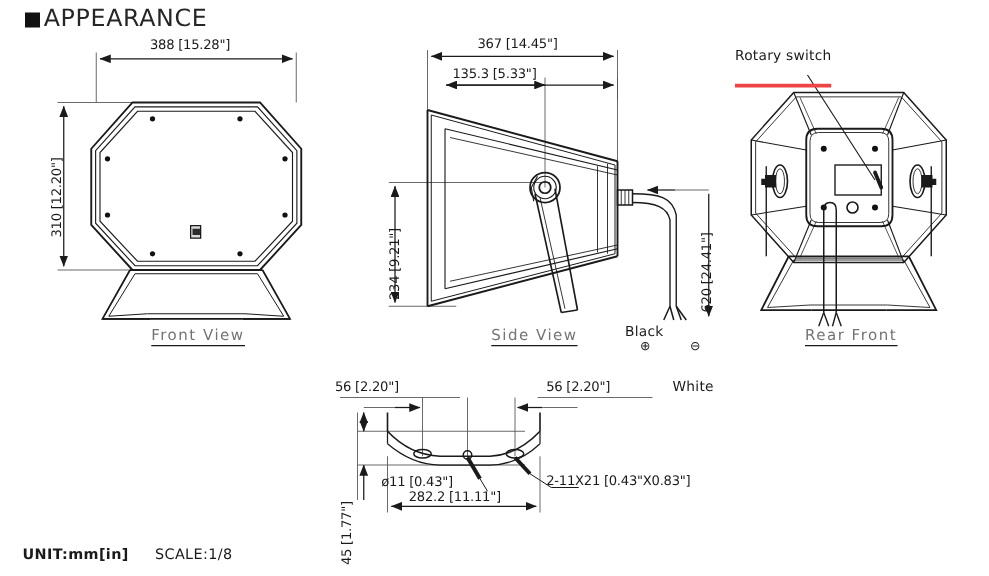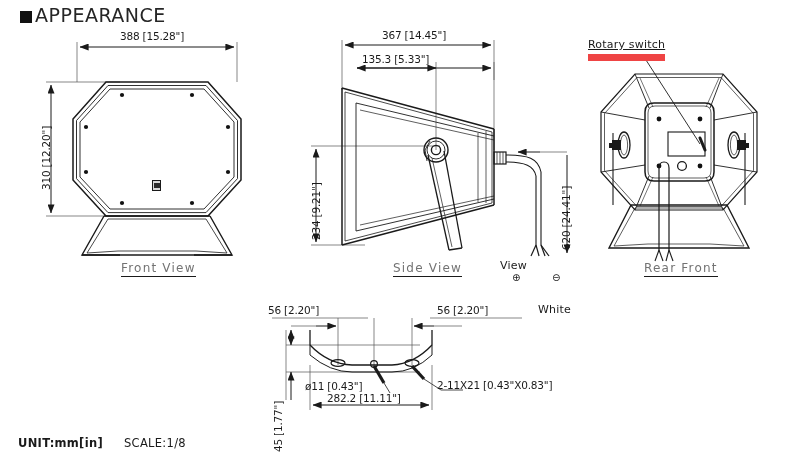--- a/index.html
+++ b/index.html
@@ -70,23 +70,22 @@
   }
   .anno {
     position: absolute;
     font-size: 11px;
     font-family: "DejaVu Sans", sans-serif;
     color: #1a1a1a;
     white-space: nowrap;
     letter-spacing: 0.2px;
   }
   .anno.ul {
-    border-bottom: 7px solid #ef4444;
-    padding-bottom: 3px;
-    text-decoration: underline;
+    border-bottom: 3px solid #ef4444;
+    padding-bottom: 16px;
   }
   .footer {
     position: absolute;
     font-size: 11.5px;
     letter-spacing: 0.3px;
     font-family: "DejaVu Sans", sans-serif;
     color: #1a1a1a;
     white-space: nowrap;
   }
   .polarity {
@@ -408,21 +407,21 @@
   <div class="lbl" style="left:120px; top:30px;">388 [15.28"]</div>
   <div class="lbl vert" style="left:40px; top:190px;">310 [12.20"]</div>
   <div class="badge" style="left:152px; top:180px;"></div>
   <div class="viewname" style="left:121px; top:261px;">Front View</div>
 
   <div class="lbl" style="left:382px; top:29px;">367 [14.45"]</div>
   <div class="lbl" style="left:362px; top:53px;">135.3 [5.33"]</div>
   <div class="lbl vert" style="left:310px; top:240px;">234 [9.21"]</div>
   <div class="lbl vert" style="left:560px; top:250px;">620 [24.41"]</div>
   <div class="viewname" style="left:393px; top:261px;">Side View</div>
-  <div class="anno" style="left:500px; top:259px;">View</div>
+  <div class="anno" style="left:500px; top:259px;">Black</div>
   <div class="polarity" style="left:512px; top:272px;">⊕</div>
   <div class="anno" style="left:538px; top:259px;margin-top:44px;">White</div>
   <div class="polarity" style="left:552px; top:272px;">⊖</div>
 
   <div class="anno ul" style="left:588px; top:38px;">Rotary switch</div>
   <div class="viewname" style="left:644px; top:261px;">Rear Front</div>
 
   <div class="lbl" style="left:268px; top:304px;">56 [2.20"]</div>
   <div class="lbl" style="left:437px; top:304px;">56 [2.20"]</div>
   <div class="lbl" style="left:305px; top:380px;">ø11 [0.43"]</div>

